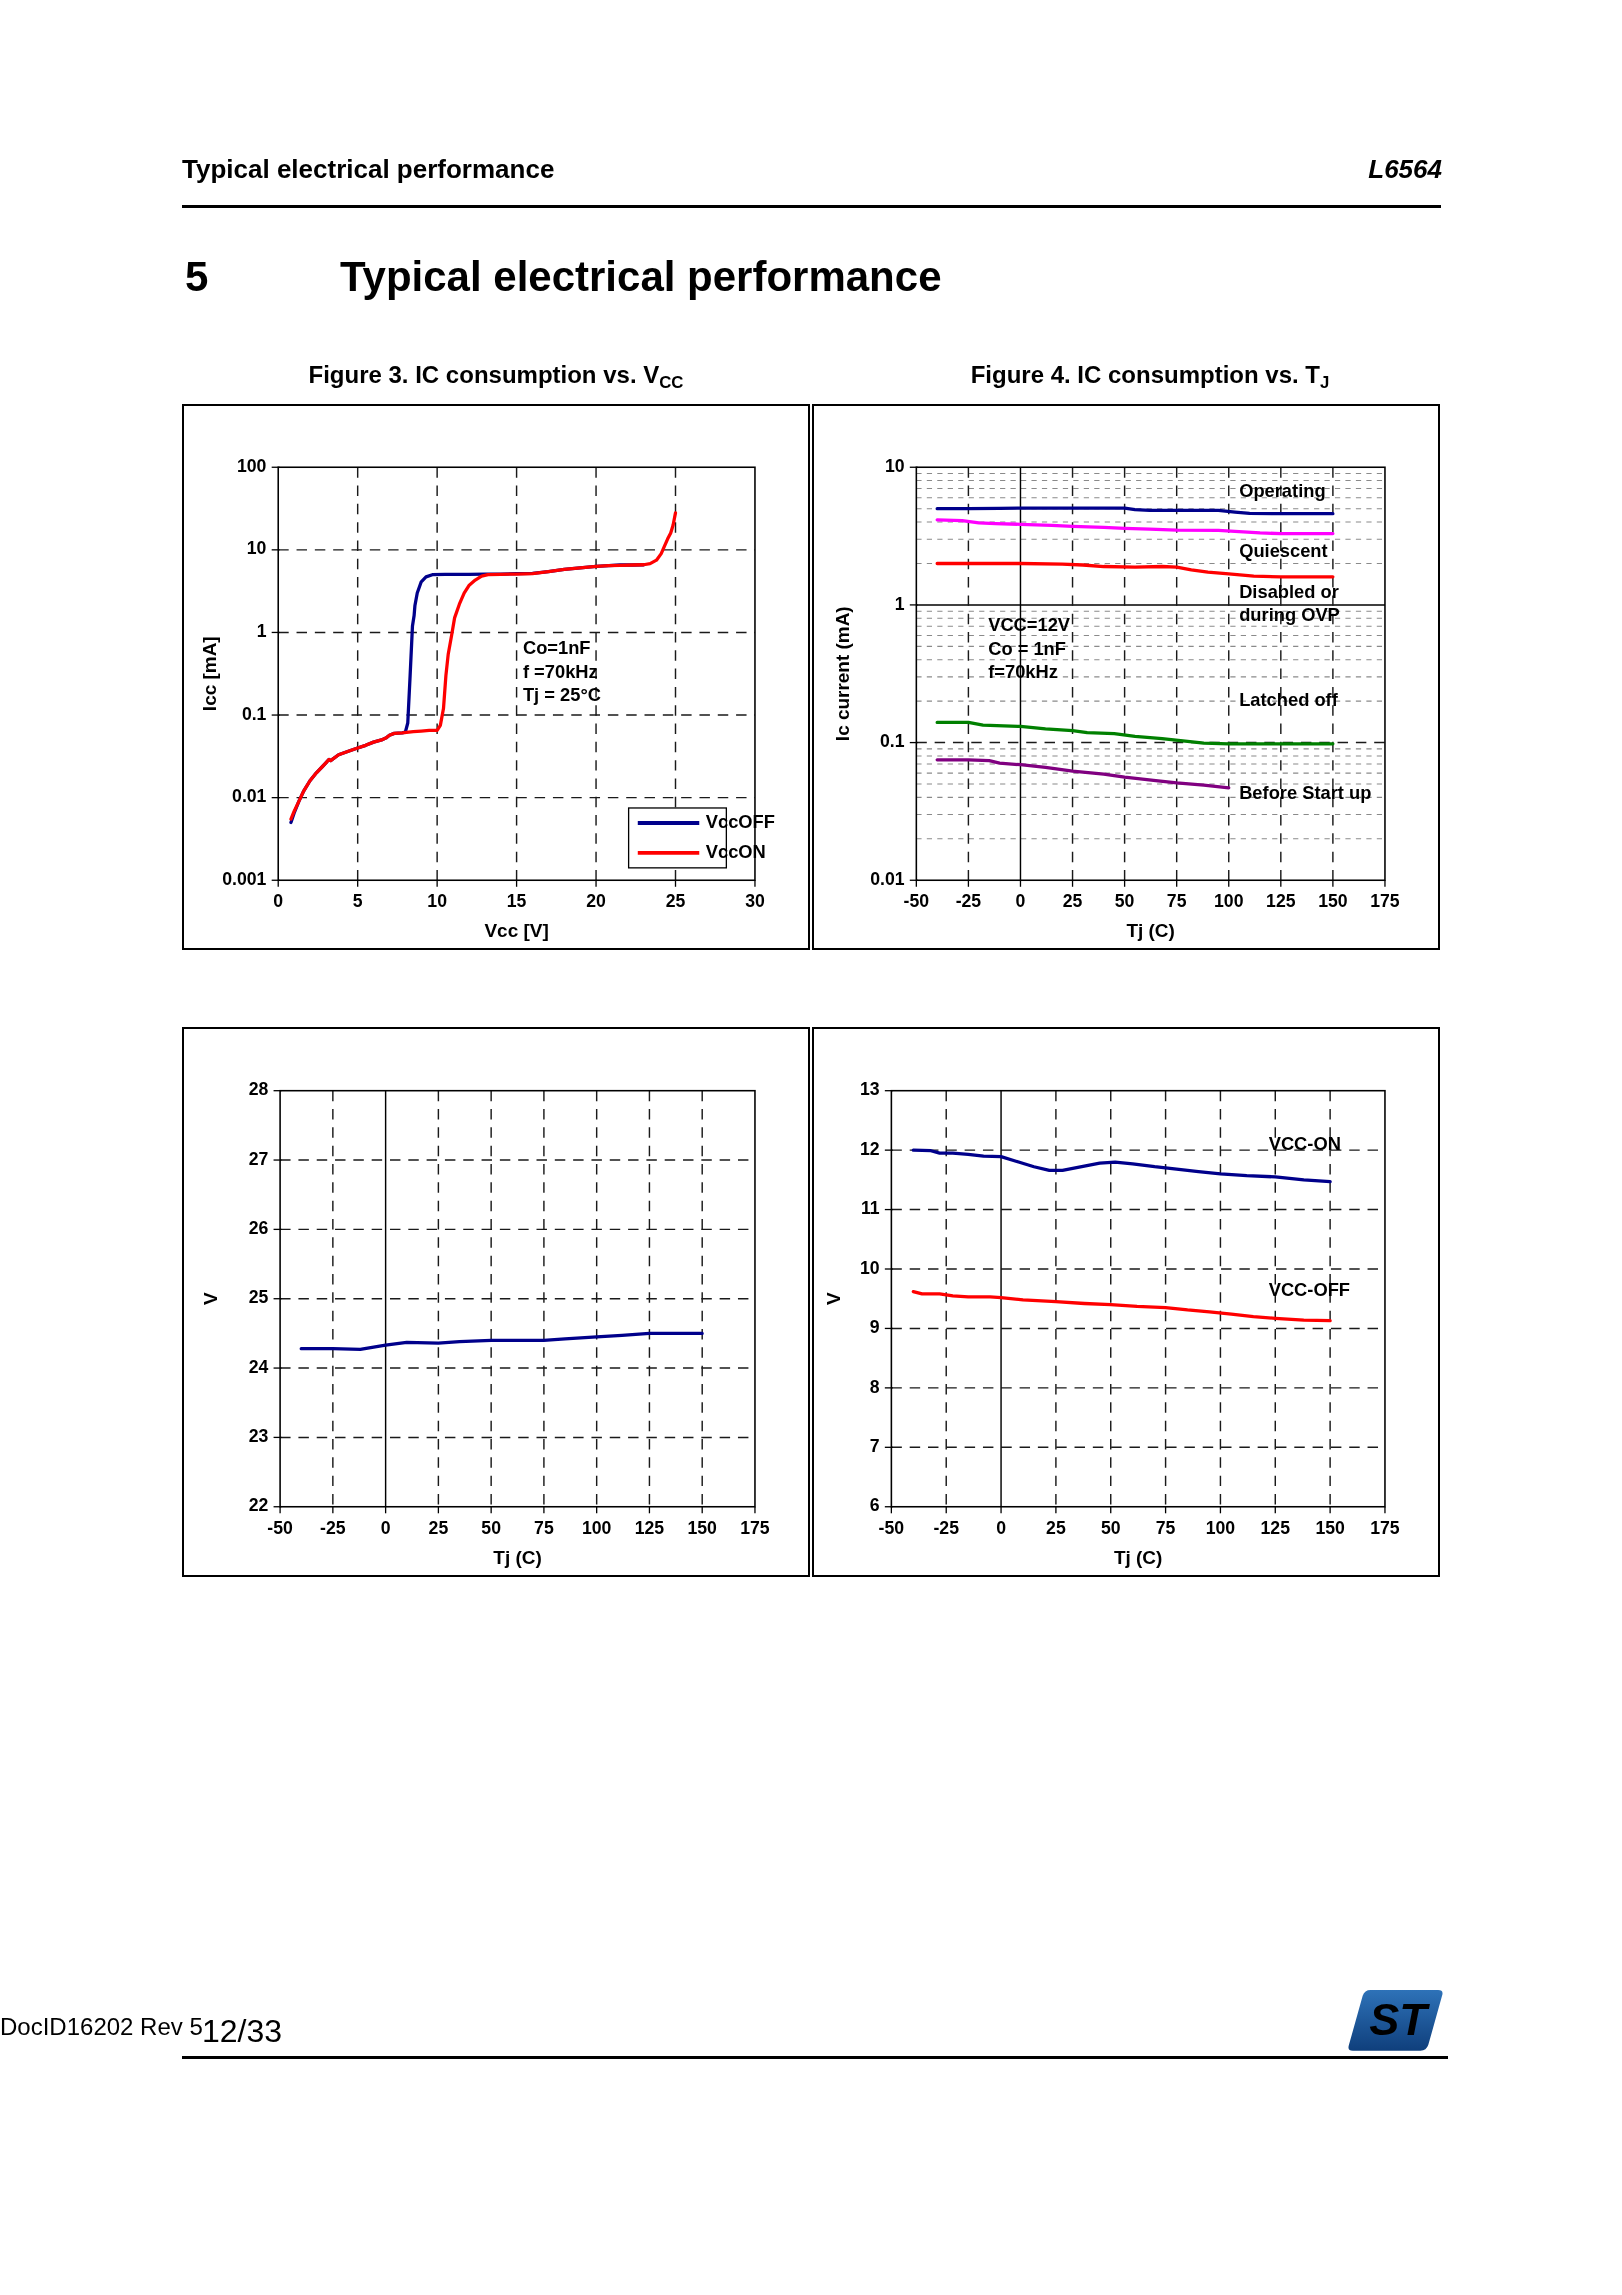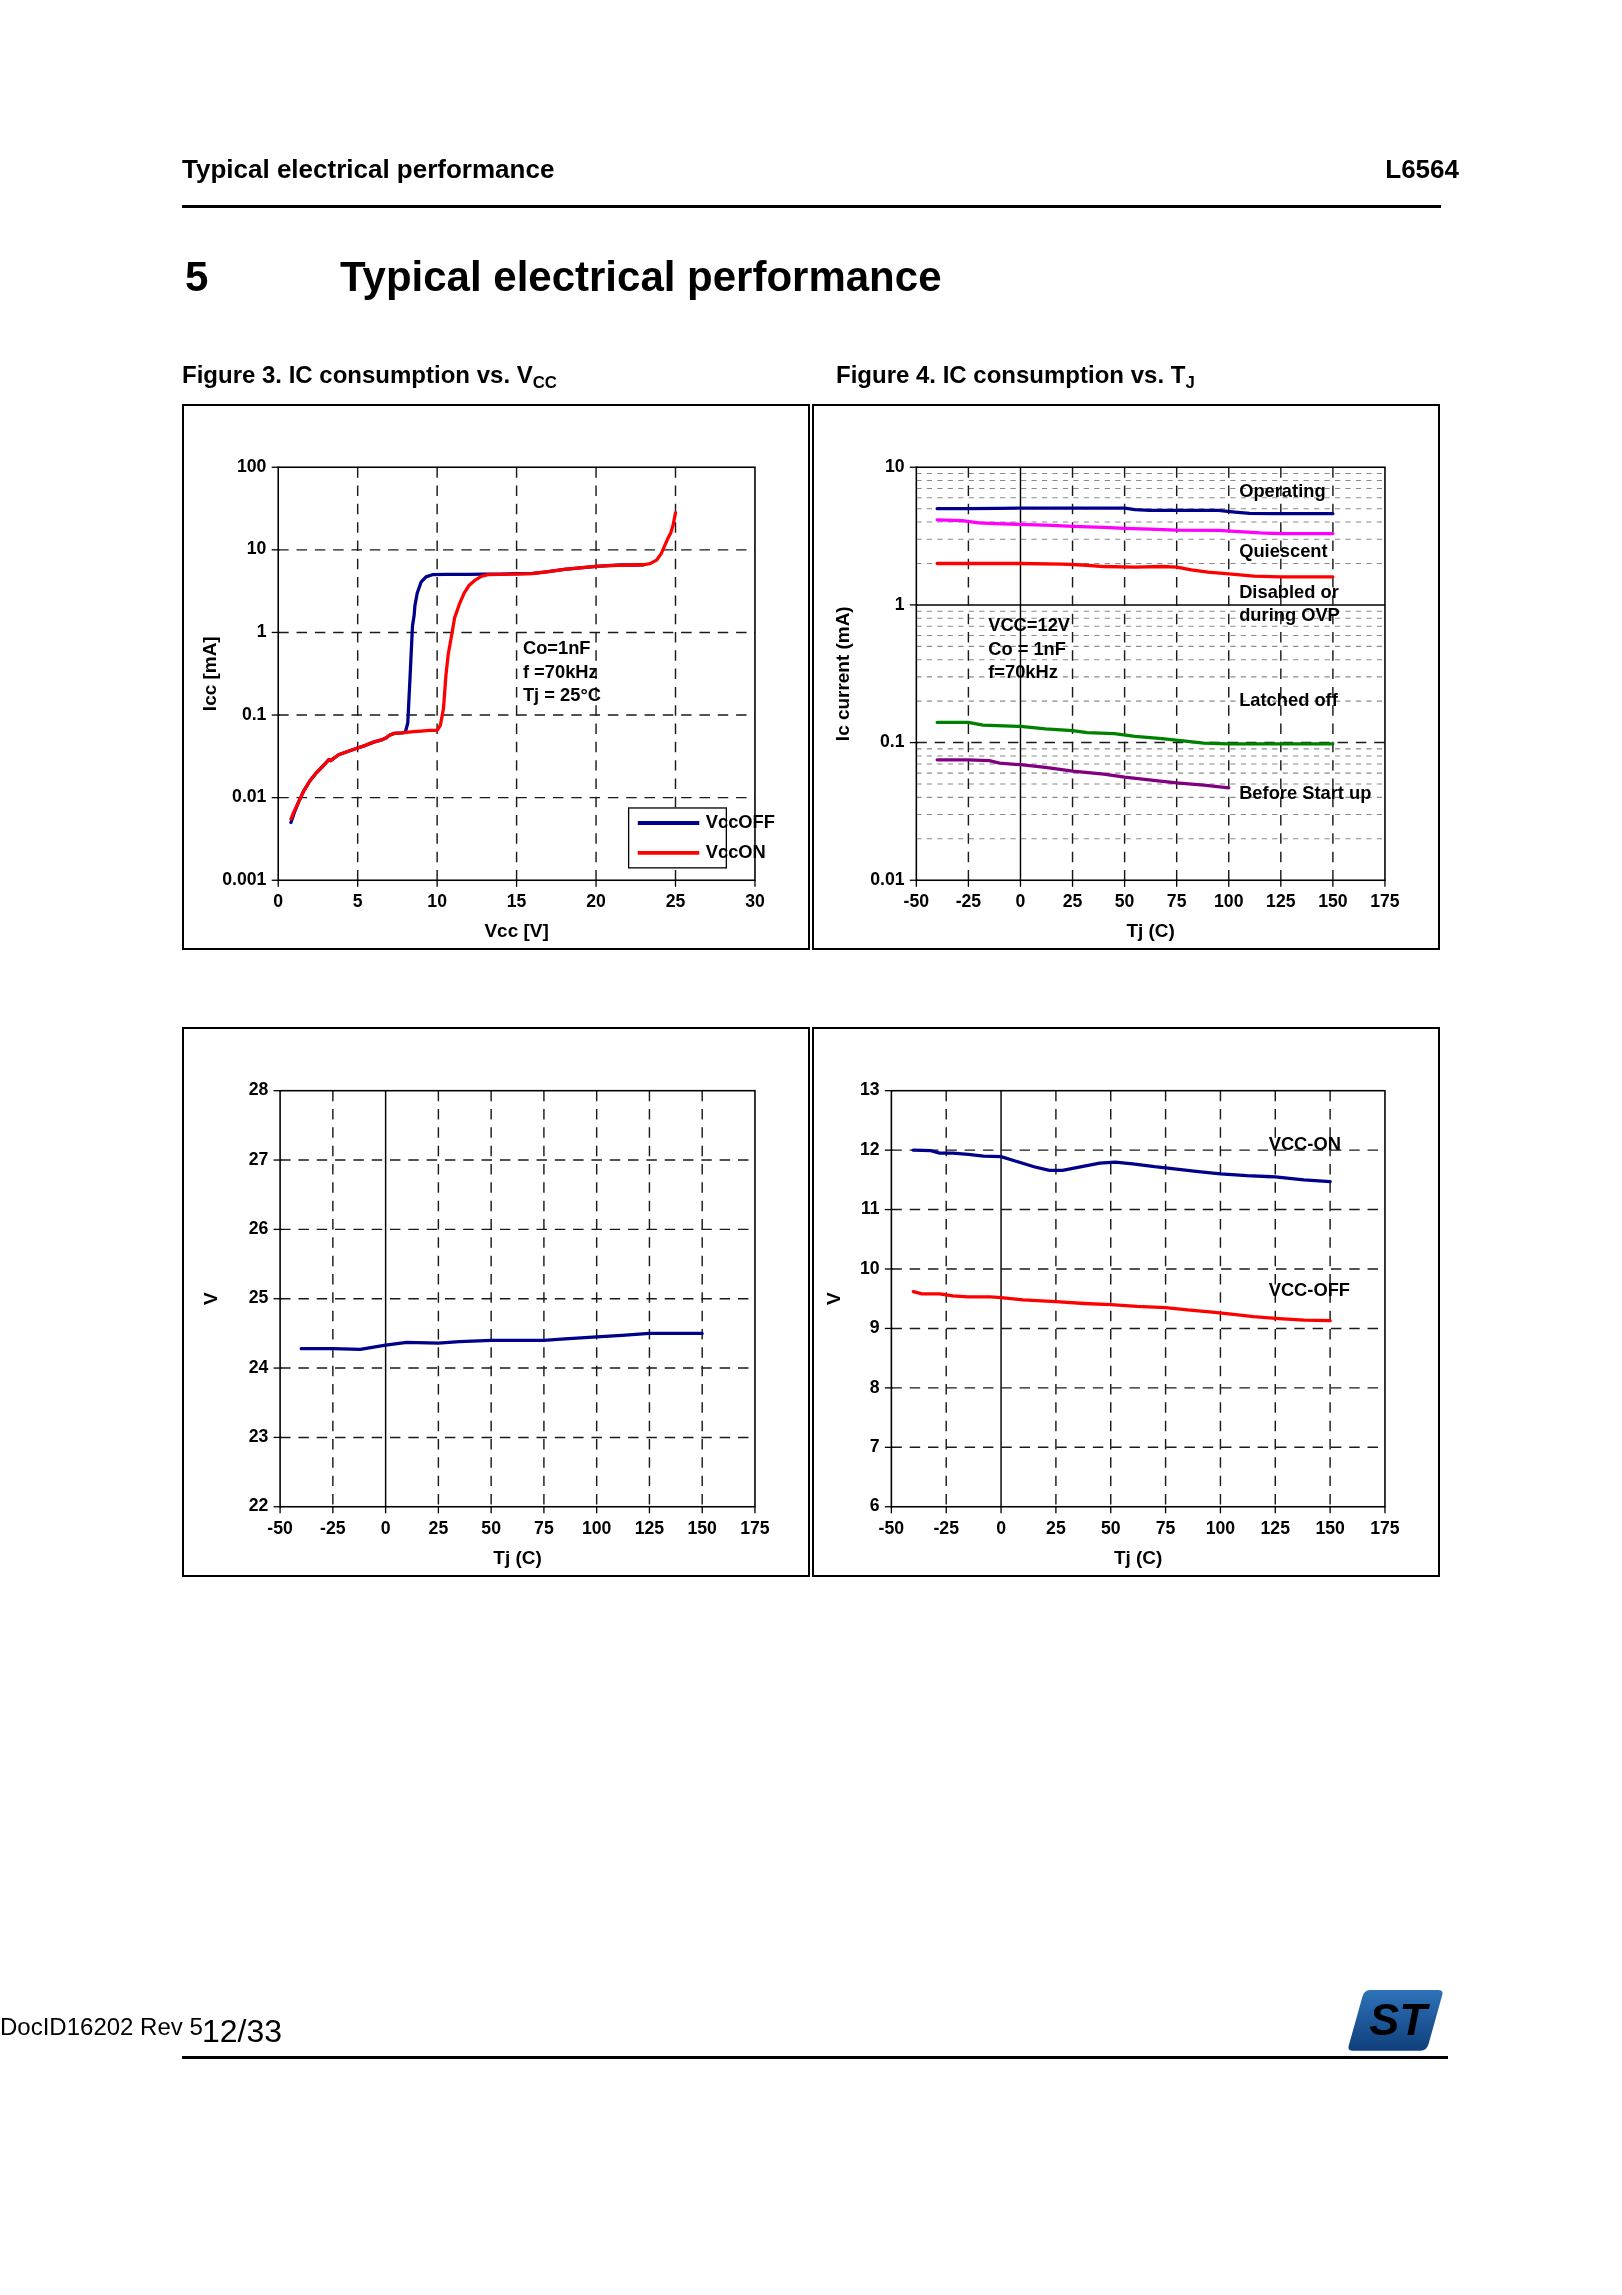--- a/index.html
+++ b/index.html
@@ -1,25 +1,25 @@
 <!DOCTYPE html>
 <html style="font-size:10.5px"><head>
 <meta charset="utf-8">
 <style>
   html,body{margin:0;padding:0;background:#e8e8e8;}
   .page{position:relative;width:1622px;height:2295px;background:#ffffff;
         font-family:"Liberation Sans",sans-serif;color:#000;overflow:hidden;}
   .hdr{position:absolute;top:154px;font-weight:bold;font-size:26px;}
   .hdr-left{left:182px;}
-  .hdr-right{right:163px;}
+  .hdr-right{right:180px;font-style:italic;}
   .rule{position:absolute;background:#000;}
   #hdr-rule{left:182px;top:205px;width:1259px;height:2.6px;}
   .sec-num{position:absolute;left:185px;top:253px;font-weight:bold;font-size:42px;}
   .sec-title{position:absolute;left:340px;top:253px;font-weight:bold;font-size:42px;}
-  .fig-title{position:absolute;text-align:left;font-weight:bold;font-size:24px;white-space:nowrap;}
+  .fig-title{position:absolute;text-align:center;font-weight:bold;font-size:24px;white-space:nowrap;}
   .sub{font-size:0.70em;vertical-align:-0.30em;font-weight:bold;}
   #t3{left:182px;top:361px;width:628px;}
   #t4{left:836px;top:361px;width:628px;}
   #t5{left:182px;top:984px;width:628px;}
   #t6{left:812px;top:984px;width:628px;}
   .chart-box{position:absolute;border:2px solid #000;background:#fff;box-sizing:border-box;}
   #c3{left:182px;top:404px;width:628px;height:546px;}
   #c4{left:812px;top:404px;width:628px;height:546px;}
   #c5{left:182px;top:1027px;width:628px;height:550px;}
   #c6{left:812px;top:1027px;width:628px;height:550px;}

